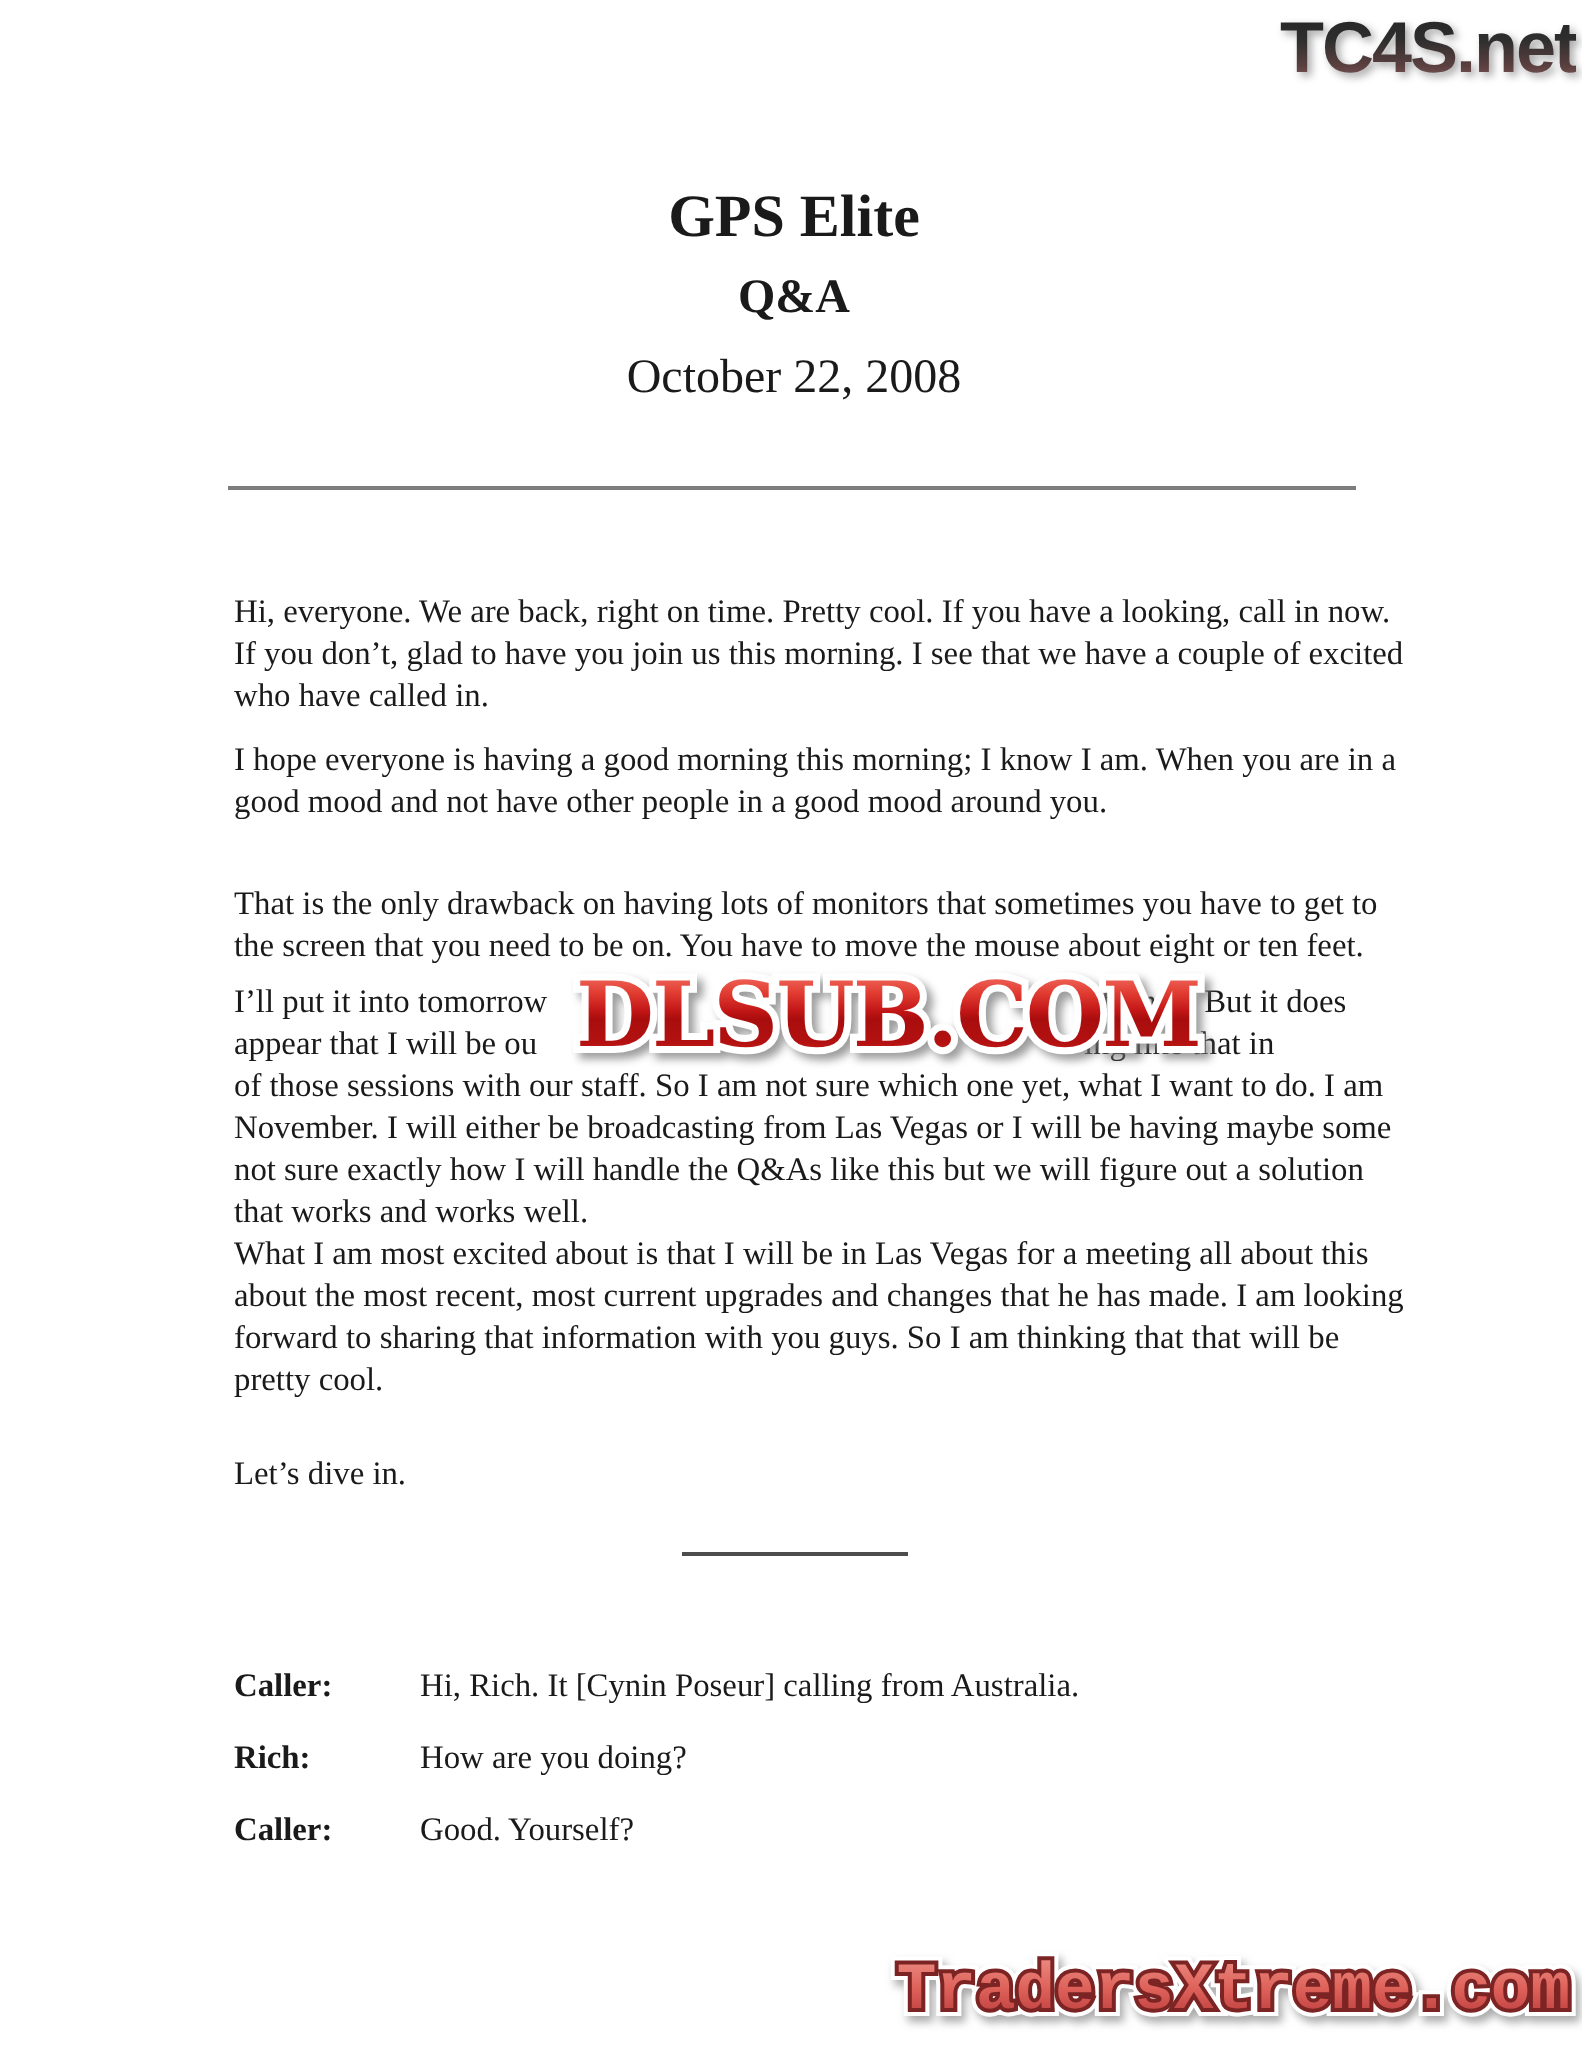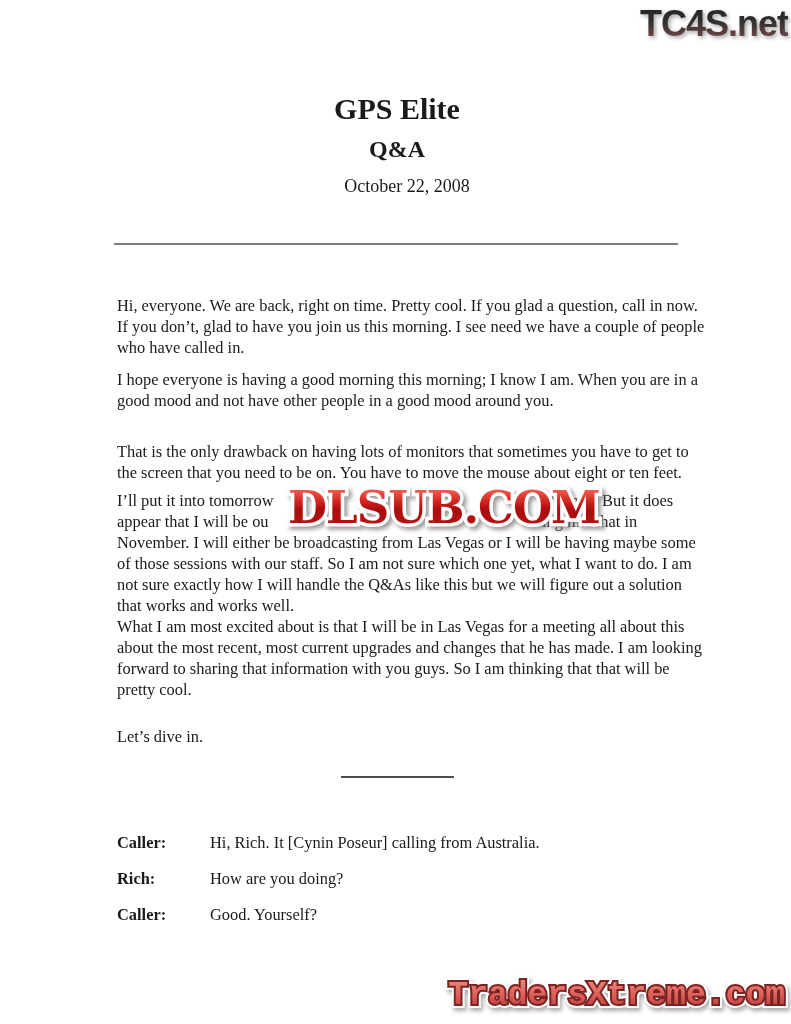--- a/index.html
+++ b/index.html
@@ -15,21 +15,21 @@
     font-size:36px; line-height:42px; letter-spacing:-1px; white-space:nowrap;
     background:linear-gradient(180deg,#232323 0%,#2e2e2e 40%,#5c4040 72%,#99696b 100%);
     -webkit-background-clip:text; background-clip:text; color:transparent;
     filter:drop-shadow(2px 2px 2px rgba(150,150,150,0.85));
   }
 
   
   .title-block { position:absolute; left:115px; width:564px; text-align:center; }
   .doc-title   { position:absolute; top:92px;  left:0; width:100%; font-size:30px; font-weight:bold; }
   .doc-subtitle{ position:absolute; top:136px; left:0; width:100%; font-size:24px; font-weight:bold; }
-  .doc-date    { position:absolute; top:176px; left:10px; width:100%; font-size:18px; }
+  .doc-date    { position:absolute; top:176px; left:0; width:100%; font-size:24px; }
 
   .top-rule { position:absolute; left:114px; top:243px; width:564px; height:2px; background:#7d7d7d; }
 
   
   .para { position:absolute; left:117px; width:564px; font-size:16.4px; line-height:21px; }
   .para .line { height:21px; white-space:nowrap; position:relative; }
   .frag-right { position:absolute; left:425px; top:0; }
   #p1{top:295px} #p2{top:369px} #p3{top:441px} #p4{top:490px} #p5{top:616px} #p6{top:726px}
 
   
@@ -89,42 +89,42 @@
 
   <div class="title-block">
     <div class="doc-title">GPS Elite</div>
     <div class="doc-subtitle">Q&amp;A</div>
     <div class="doc-date">October 22, 2008</div>
   </div>
 
   <div class="top-rule"></div>
 
   <div class="para" id="p1">
-      <div class="line">Hi, everyone. We are back, right on time. Pretty cool. If you glad a question, call in now.</div>
-      <div class="line">If you don’t, glad to have you join us this morning. I see need we have a couple of people</div>
+      <div class="line">Hi, everyone. We are back, right on time. Pretty cool. If you have a looking, call in now.</div>
+      <div class="line">If you don’t, glad to have you join us this morning. I see that we have a couple of excited</div>
       <div class="line">who have called in.</div>
     </div>
   <div class="para" id="p2">
       <div class="line">I hope everyone is having a good morning this morning; I know I am. When you are in a</div>
       <div class="line">good mood and not have other people in a good mood around you.</div>
     </div>
   <div class="para" id="p3">
       <div class="line">That is the only drawback on having lots of monitors that sometimes you have to get to</div>
       <div class="line">the screen that you need to be on. You have to move the mouse about eight or ten feet.</div>
     </div>
 
   <div class="para" id="p4">
     <div class="wm">
       <span class="wm-back">DLSUB.COM</span>
       <span class="wm-front">DLSUB.COM</span>
     </div>
   <div class="line"><span>I’ll put it into tomorrow</span><span class="frag-right">nfirmed. But it does</span></div>
       <div class="line"><span>appear that I will be ou</span><span class="frag-right">ing like that in</span></div>
+      <div class="line">of those sessions with our staff. So I am not sure which one yet, what I want to do. I am</div>
       <div class="line">November. I will either be broadcasting from Las Vegas or I will be having maybe some</div>
-      <div class="line">of those sessions with our staff. So I am not sure which one yet, what I want to do. I am</div>
       <div class="line">not sure exactly how I will handle the Q&amp;As like this but we will figure out a solution</div>
       <div class="line">that works and works well.</div>
     </div>
 
   <div class="para" id="p5">
       <div class="line">What I am most excited about is that I will be in Las Vegas for a meeting all about this</div>
       <div class="line">about the most recent, most current upgrades and changes that he has made. I am looking</div>
       <div class="line">forward to sharing that information with you guys. So I am thinking that that will be</div>
       <div class="line">pretty cool.</div>
     </div>

